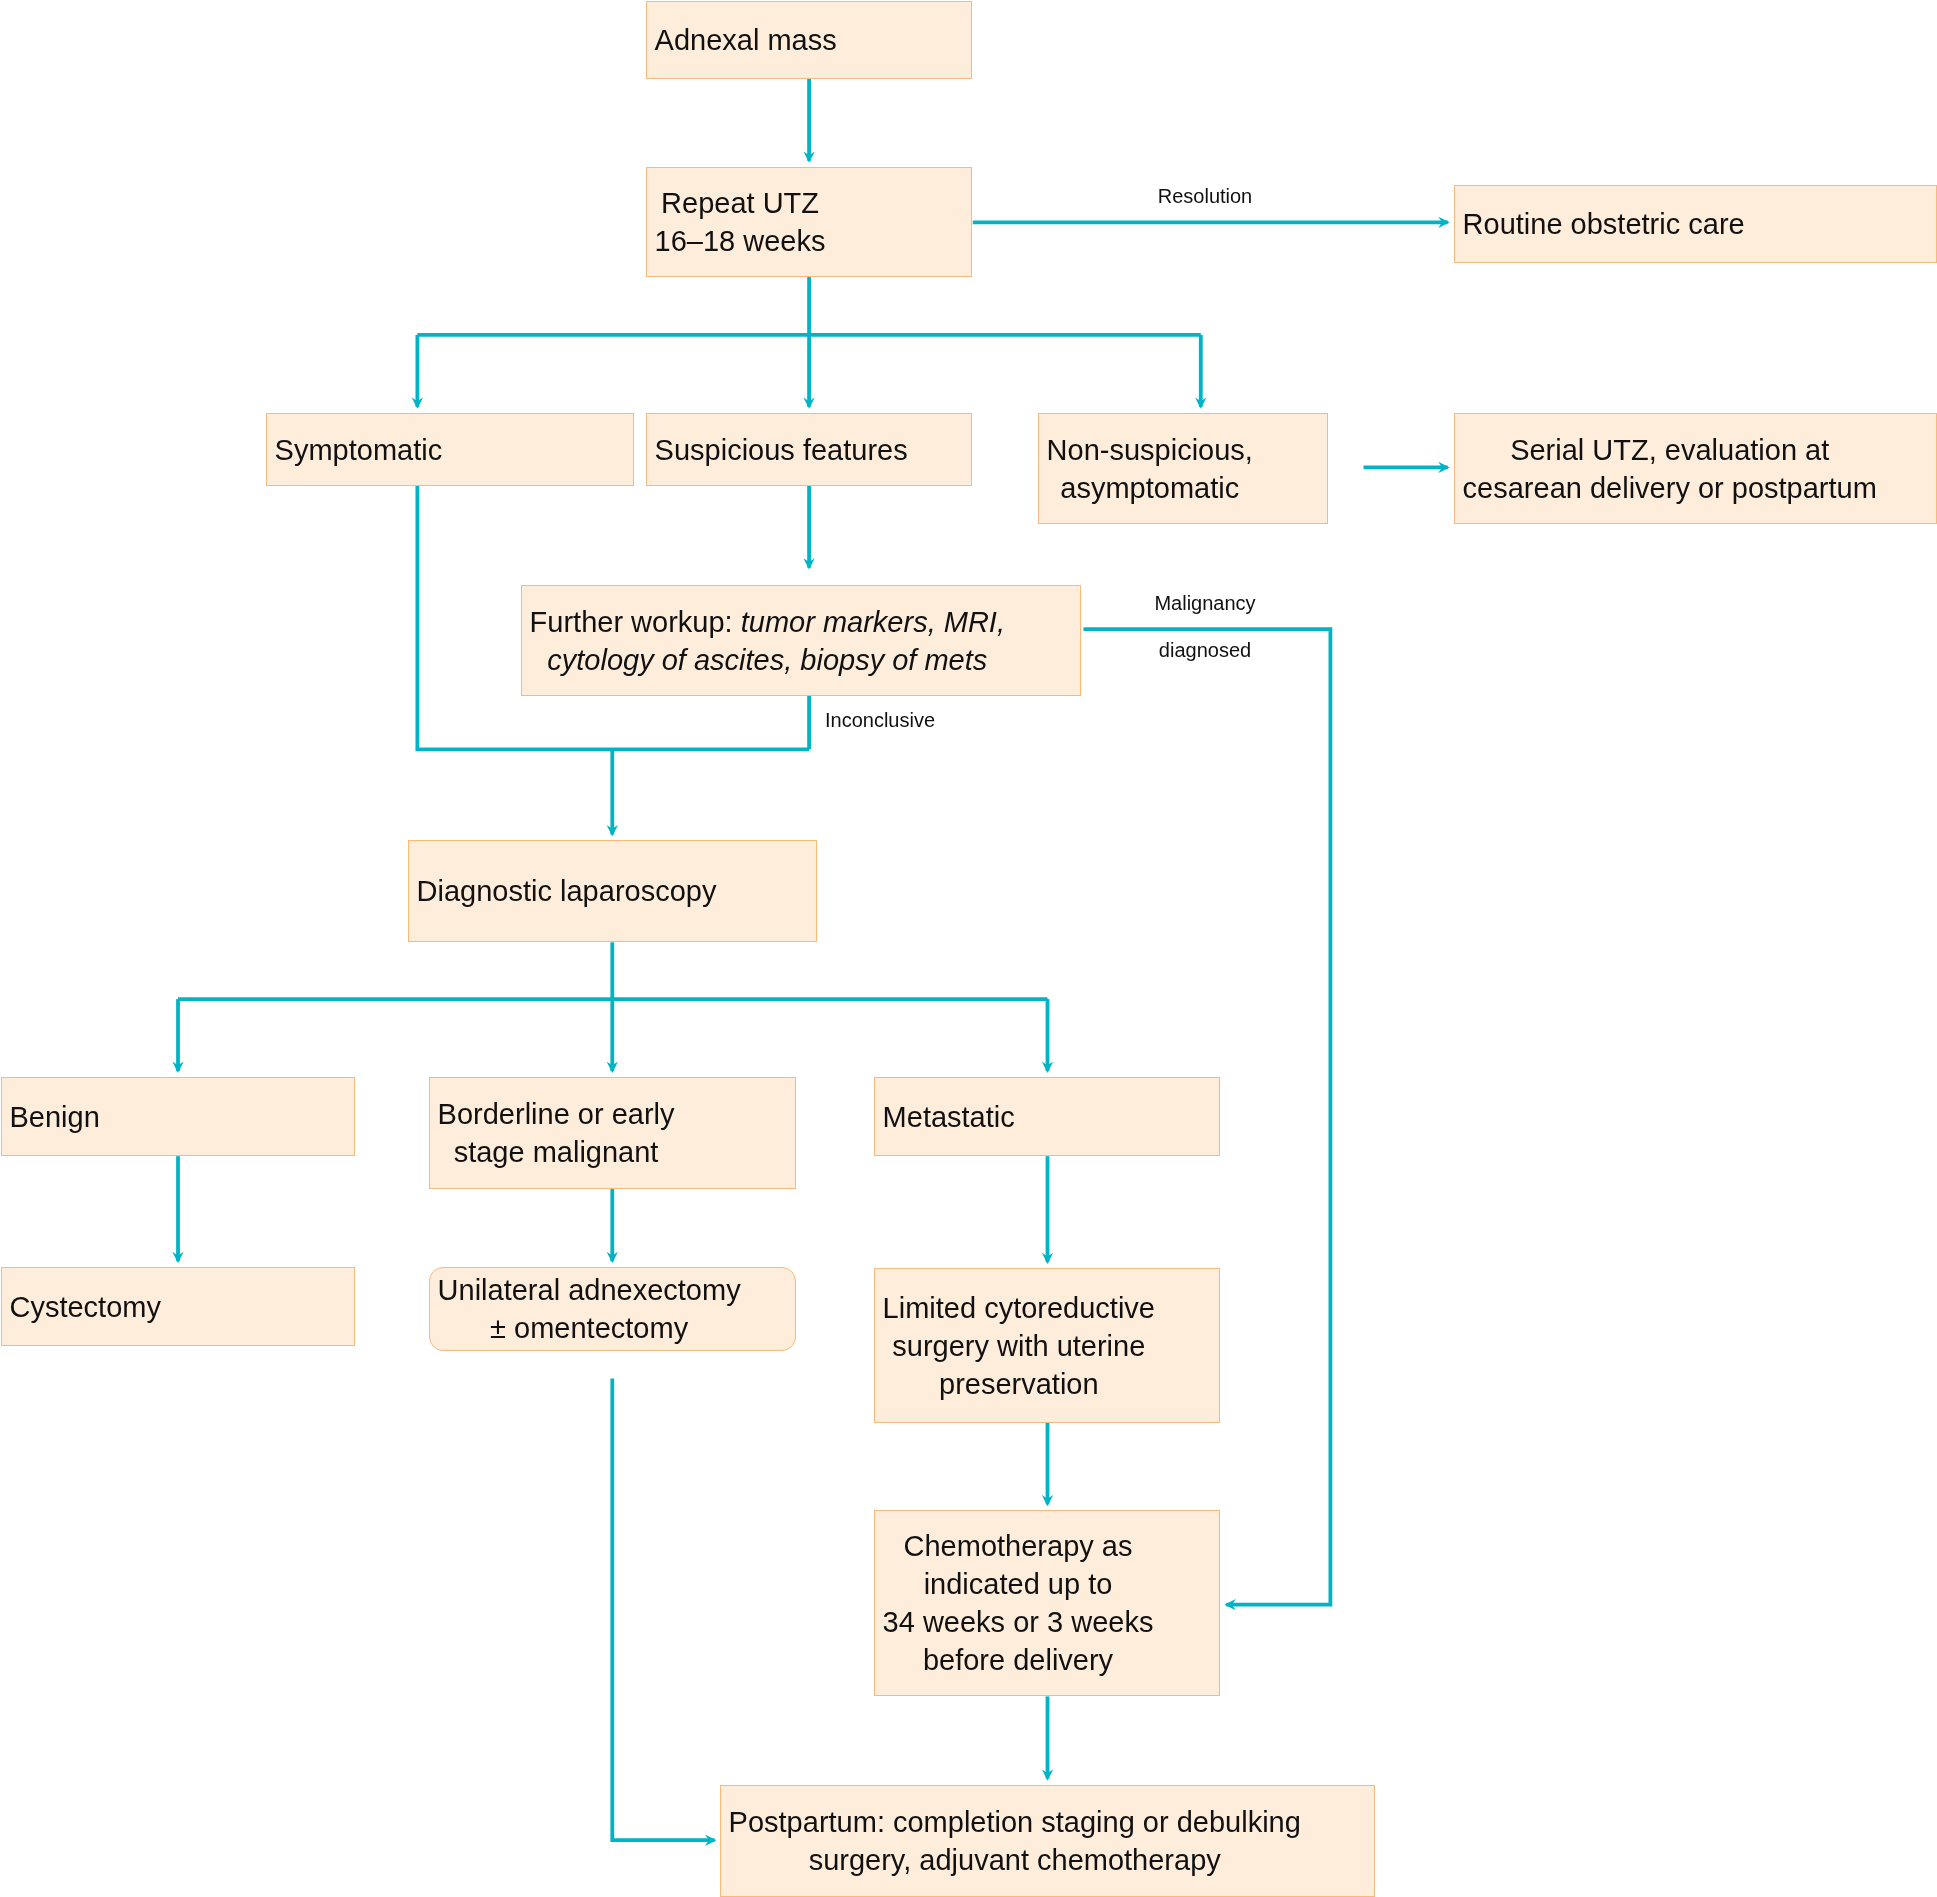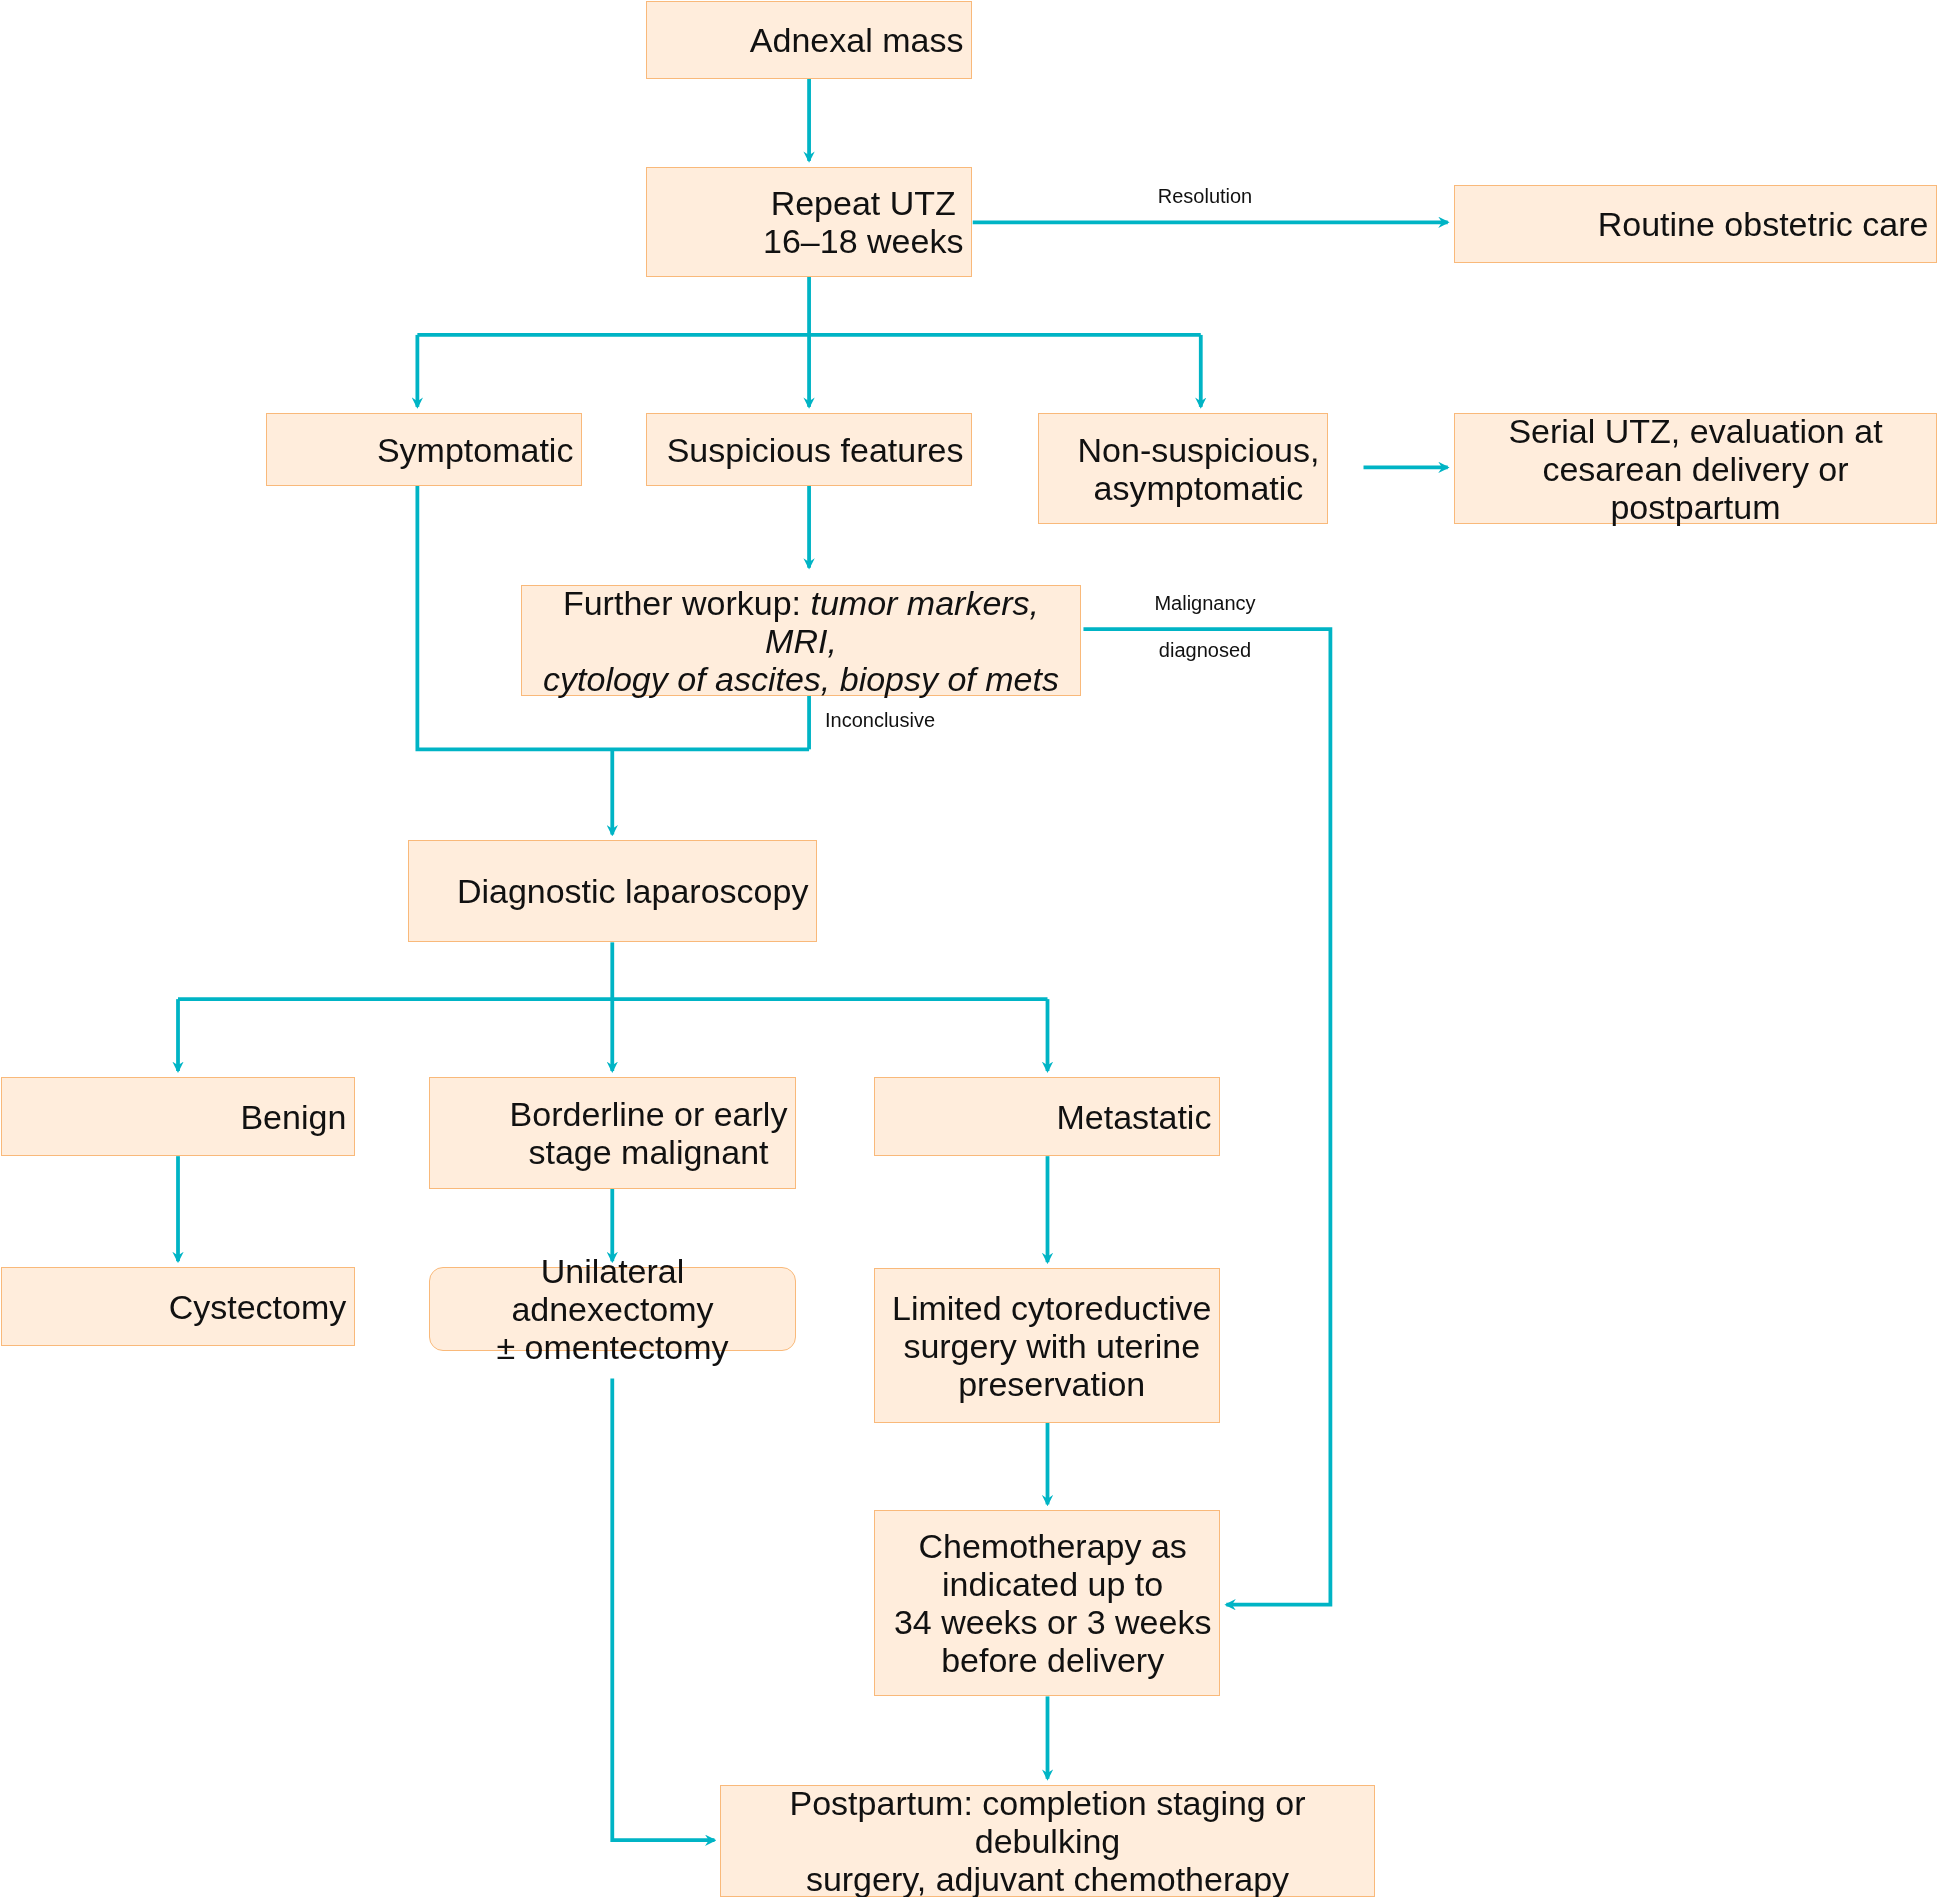--- a/index.html
+++ b/index.html
@@ -1,21 +1,21 @@
 <!DOCTYPE html>
 <html style="font-size:15px"><head>
 <meta charset="utf-8">
 <style>
   html, body { margin: 0; padding: 0; background: #ffffff; }
   body { width: 1937px; height: 1897px; position: relative; overflow: hidden;
          font-family: "Liberation Sans", sans-serif; color: #111111; }
   svg.edges { position: absolute; left: 0; top: 0; width: 1937px; height: 1897px; }
   .node { position: absolute; box-sizing: border-box; background: #FFEDDC;
-          border: 1.9px solid #F9B97A; display: flex; align-items: center; justify-content: flex-end;
-          text-align: center; font-size: 34px; line-height: 38px; padding: 0 7.6px; }
+          border: 1.9px solid #F9B97A; display: flex; align-items: center; justify-content: flex-start;
+          text-align: center; font-size: 29px; line-height: 38px; padding: 0 7.6px; }
   .node .inner { display: block; }
   .lbl { position: absolute; font-size: 20px; line-height: 38px; white-space: nowrap; }
   .lbl.center { transform: translateX(-50%); text-align: center; }
   em { font-style: italic; }
 </style>
 </head>
 <body>
 
 <svg class="edges" viewBox="0 0 2047 2005">
   <defs>
@@ -61,21 +61,21 @@
     <span>16–18 weeks</span>
   </span>
 </div>
 
 <div class="lbl center" style="left:1205px;top:177px;">Resolution</div>
 
 <div class="node" style="left:1454px;top:185px;width:483px;height:78px;">
   <span class="inner">Routine obstetric care</span>
 </div>
 
-<div class="node" style="left:266px;top:413px;width:316px;height:73px;">
+<div class="node" style="left:266px;top:413px;width:368px;height:73px;">
   <span class="inner">Symptomatic</span>
 </div>
 
 <div class="node" style="left:646px;top:413px;width:326px;height:73px;">
   <span class="inner">Suspicious features</span>
 </div>
 
 <div class="node" style="left:1038px;top:413px;width:290px;height:111px;">
   <span class="inner">
     <span>Non-suspicious,</span><br>

